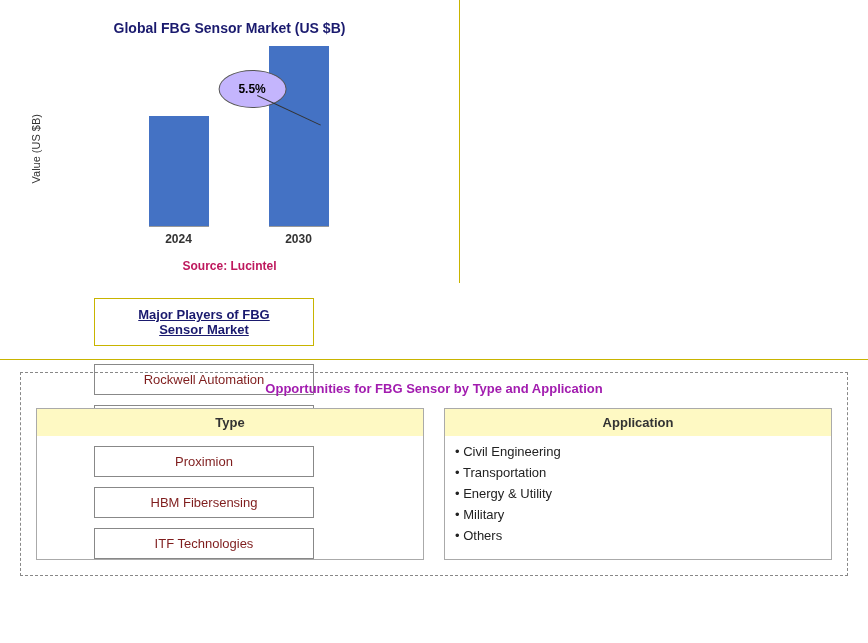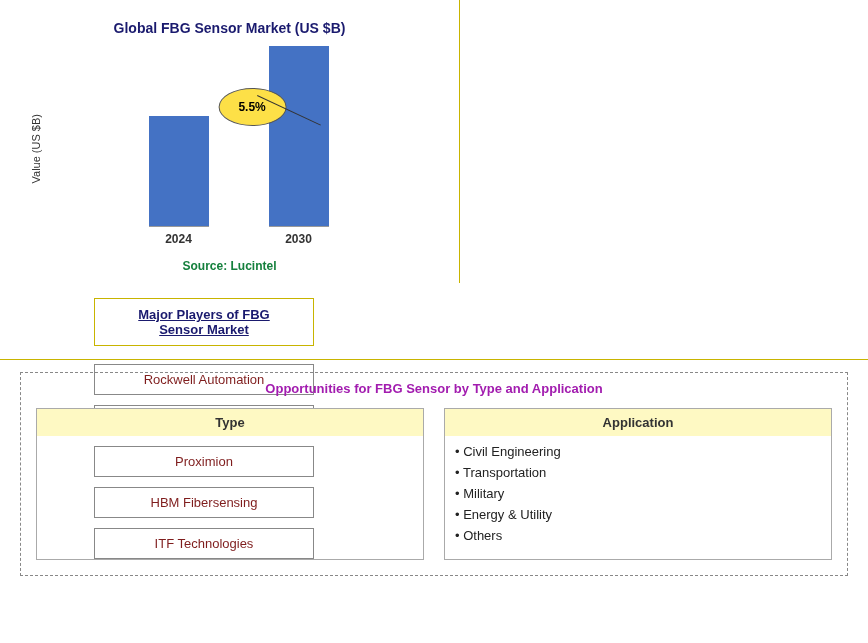--- a/index.html
+++ b/index.html
@@ -95,52 +95,52 @@
     }
 
     .x-axis-line {
       border-top: 1px solid #999;
       width: 100%;
     }
 
     
     .cagr-bubble {
       position: absolute;
-      top: 42px;
+      top: 24px;
       left: 50%;
       transform: translateX(-30%);
       border: 1.5px solid #555;
       border-radius: 50%;
       width: 68px;
       height: 38px;
       display: flex;
       align-items: center;
       justify-content: center;
       font-size: 12px;
       font-weight: bold;
-      background: #fde047;
+      background: #c4b5fd;
     }
 
     
     .arrow-line {
       position: absolute;
       top: 49px;
       left: calc(50% + 18px);
       width: 70px;
       height: 2px;
       background: transparent;
       border-top: 1.5px solid #333;
       transform-origin: left center;
       transform: rotate(25deg);
     }
 
     .source-text {
       font-size: 12px;
       font-weight: bold;
-      color: #15803d;
+      color: #be185d;
       margin-top: 8px;
       text-align: center;
     }
 
     
     .players-area {
       width: 408px;
       padding: 15px 30px;
       display: flex;
       flex-direction: column;
@@ -270,20 +270,20 @@
 
       <div class="opp-col">
         <div class="opp-col-header">Type</div>
       </div>
 
       <div class="opp-col">
         <div class="opp-col-header">Application</div>
         <div class="opp-col-items">
           <div class="opp-item">• Civil Engineering</div>
           <div class="opp-item">• Transportation</div>
+          <div class="opp-item">• Energy &amp; Utility</div>
           <div class="opp-item">• Military</div>
-          <div class="opp-item">• Energy &amp; Utility</div>
           <div class="opp-item">• Others</div>
         </div>
       </div>
     </div>
   </div>
 </div>
 
 </body></html>

